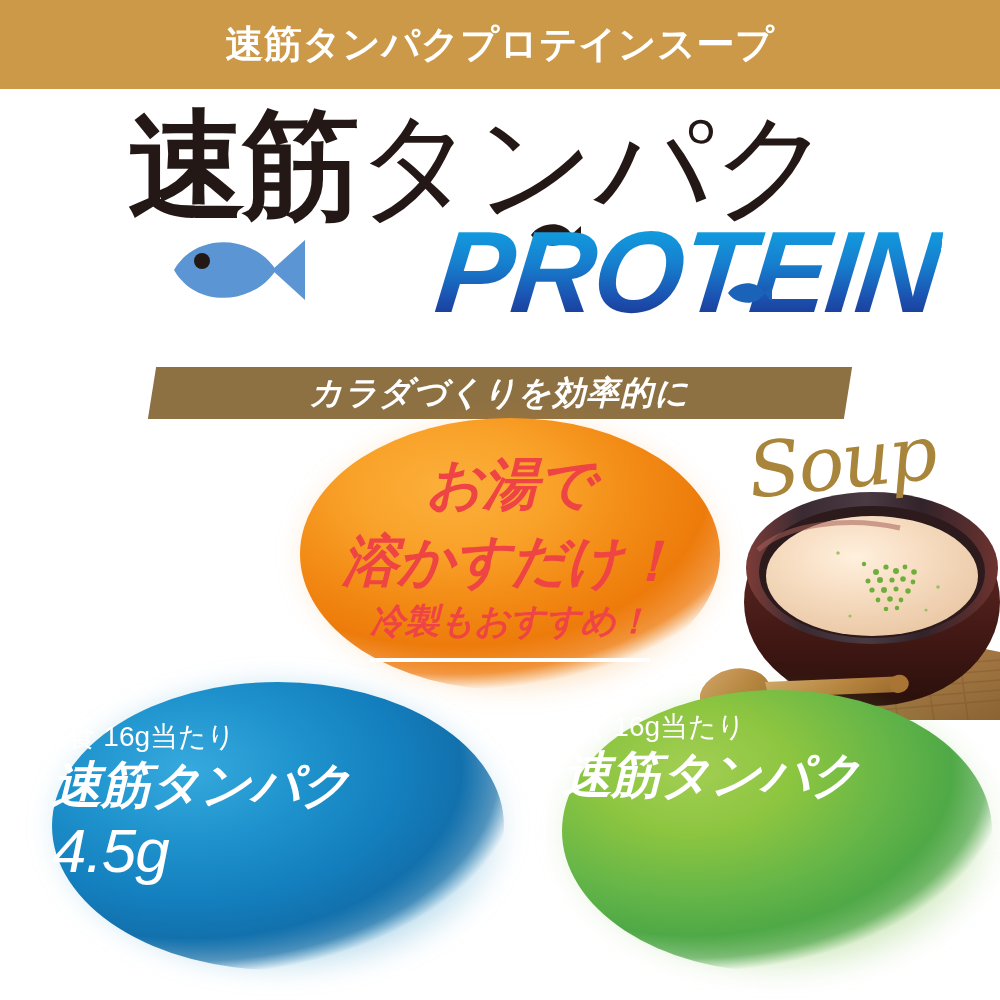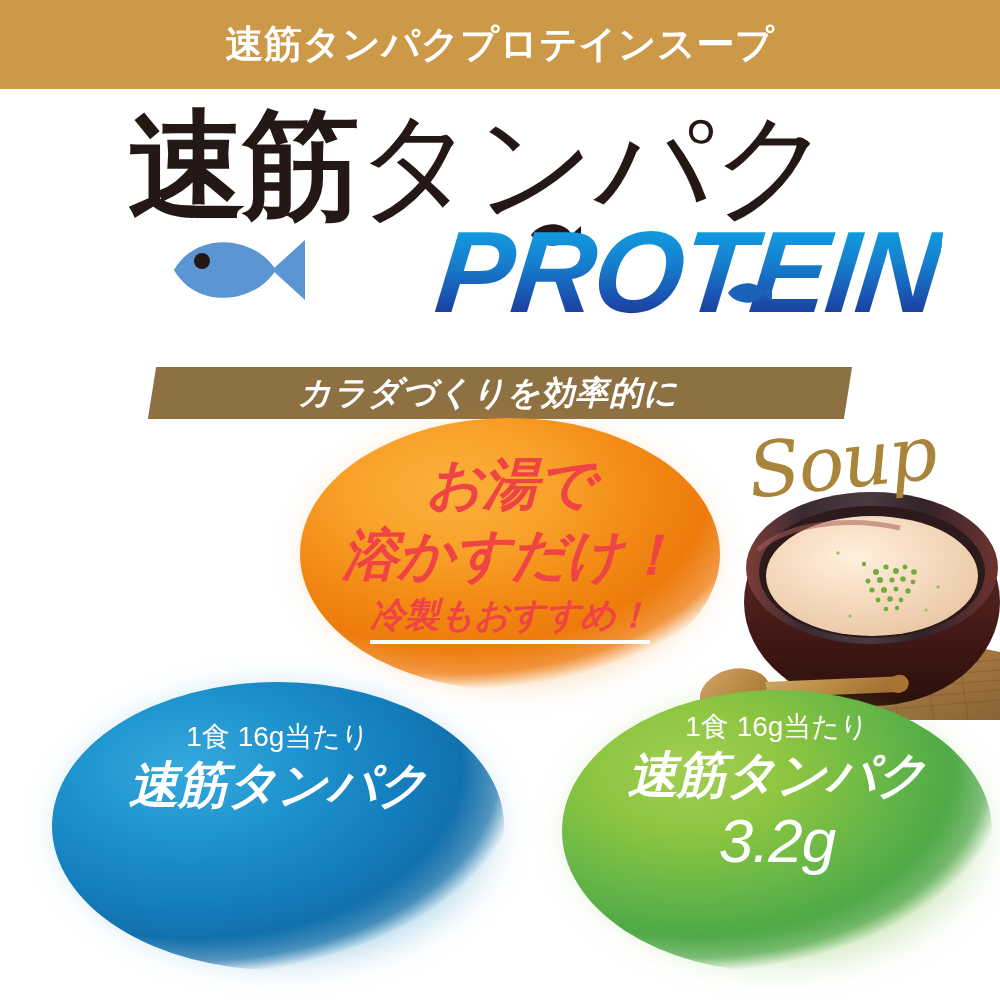--- a/index.html
+++ b/index.html
@@ -114,21 +114,21 @@
     position: absolute;
     left: 152px;
     top: 367px;
     width: 696px;
     height: 52px;
     background: #8e7143;
     transform: skewX(-9deg);
   }
   .tagline-text {
     position: absolute;
-    left: 140px;
+    left: 151px;
     top: 367px;
     width: 696px;
     height: 52px;
     display: flex;
     align-items: center;
     justify-content: center;
     color: #ffffff;
     font-size: 33px;
     font-weight: 700;
     font-style: italic;
@@ -173,31 +173,31 @@
     font-style: italic;
     line-height: 1.04;
     letter-spacing: -1px;
   }
   .orange-l2 {
     font-size: 56px;
     font-weight: 800;
     font-style: italic;
     line-height: 1.08;
     letter-spacing: -1px;
-    margin-top: 12px;
+    margin-top: 18px;
   }
   .orange-l3 {
     font-size: 35px;
     font-weight: 800;
     font-style: italic;
     line-height: 1.1;
     letter-spacing: -0.5px;
     margin-top: 10px;
     display: inline-block;
-    padding-bottom: 6px;
+    padding-bottom: 18px;
     border-bottom: 4px solid #ffffff;
   }
 
   
   .soup-photo {
     position: absolute;
     left: 700px;
     top: 420px;
     width: 300px;
     height: 300px;
@@ -255,21 +255,20 @@
     width: 454px;
     height: 302px;
     border-radius: 50%;
     background: radial-gradient(ellipse 50% 50% at 50% 50%, rgba(118,190,68,0.55) 60%, rgba(118,190,68,0) 100%);
     filter: blur(11px);
   }
 
   
   .stat-text {
     position: absolute;
-    text-align: center;
     color: #ffffff;
     white-space: nowrap;
   }
   .stat-sub {
     font-size: 28px;
     font-weight: 400;
     letter-spacing: 0px;
     line-height: 1.1;
   }
   .stat-name {
@@ -434,23 +433,23 @@
     </g>
   </svg>
 
   <div class="soup-word">Soup</div>
 
   <div class="blue-ellipse-soft"></div>
   <div class="blue-ellipse"></div>
   <div class="stat-text blue-text">
     <div class="stat-sub">1食 16g当たり</div>
     <div class="stat-name">速筋タンパク</div>
+    <div class="stat-value">4.5g</div>
   </div>
 
   <div class="green-ellipse-soft"></div>
   <div class="green-ellipse"></div>
   <div class="stat-text green-text">
     <div class="stat-sub">1食 16g当たり</div>
     <div class="stat-name">速筋タンパク</div>
-    <div class="stat-value">3.2g</div>
   </div>
 
 </div>
 
 </body></html>

